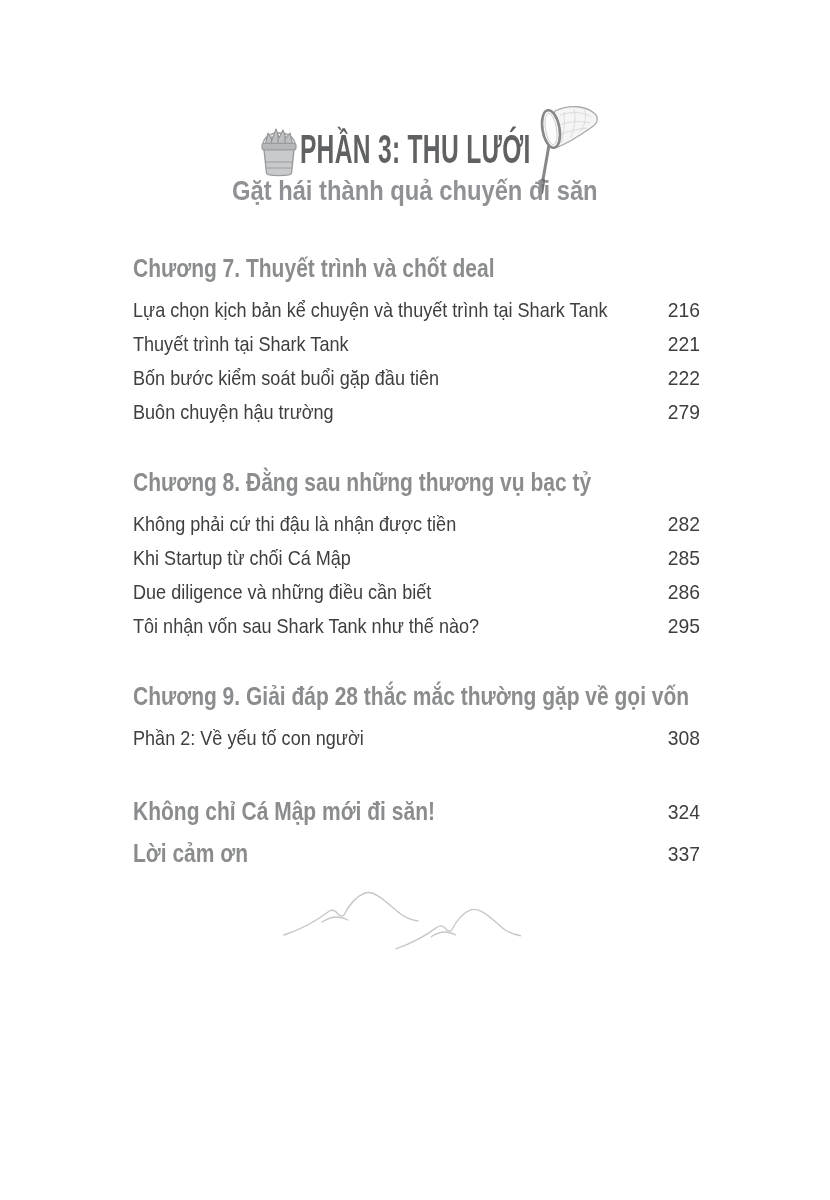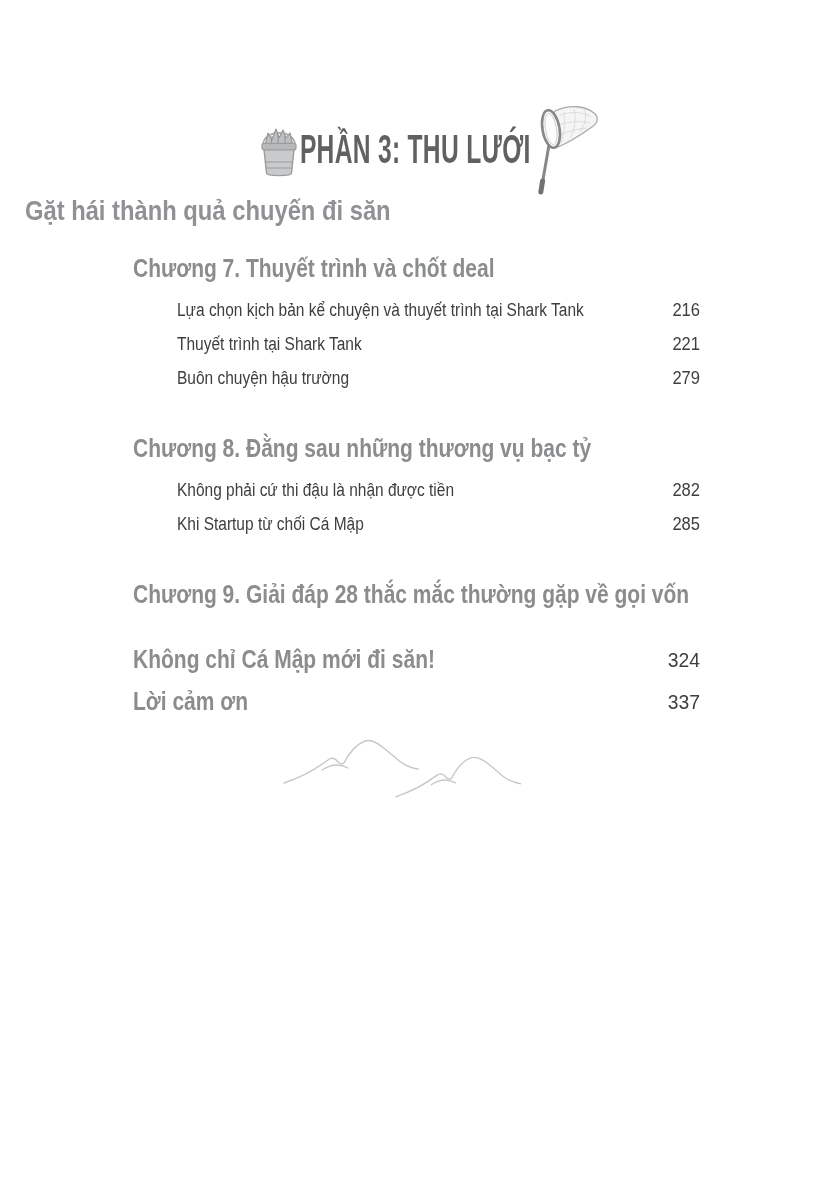--- a/index.html
+++ b/index.html
@@ -29,22 +29,21 @@
     font-size: 41px;
     font-weight: 700;
     color: var(--title-color, #606163);
     transform: scaleX(0.60);
     transform-origin: center top;
     white-space: nowrap;
     letter-spacing: 0.5px;
   }
   .part-subtitle-line {
     position: absolute; left: 0; top: 176px; width: 100%;
-    text-align: left;
-    margin-top: 20px;
+    text-align: center;
   }
   .part-subtitle {
     display: inline-block;
     font-size: 27px;
     font-weight: 700;
     color: var(--subtitle-color, #8f9194);
     transform: scaleX(0.88);
     transform-origin: center top;
     white-space: nowrap;
   }
@@ -65,41 +64,40 @@
     line-height: 32px;
     color: var(--heading-color, #8a8c8e);
     transform: scaleX(0.84);
     transform-origin: left top;
     white-space: nowrap;
     margin-bottom: 9px;
   }
   .toc-row {
     position: relative;
     line-height: 34px;
-    font-size: 18px;
+    font-size: 21px;
     color: var(--body-color, #3e3e40);
-    margin-left: 44px;
   }
   .toc-label {
     display: inline-block;
     transform: scaleX(0.86);
     transform-origin: left center;
     white-space: nowrap;
   }
   .toc-page {
     position: absolute;
     right: 0; top: 0;
     display: inline-block;
     transform: scaleX(0.92);
     transform-origin: right center;
     color: var(--page-num-color, #3e3e40);
   }
 
   
-  .standalone-group { margin-top: 20px; }
+  .standalone-group { margin-top: 36px; }
   .standalone-row {
     position: relative;
     line-height: 41px;
     font-size: 21px;
   }
   .standalone-label {
     display: inline-block;
     font-size: 25px;
     font-weight: 700;
     color: var(--heading-color, #8a8c8e);
@@ -161,39 +159,55 @@
       <span class="section-heading">Chương 7. Thuyết trình và chốt deal</span>
       <div class="toc-row">
         <span class="toc-label">Lựa chọn kịch bản kể chuyện và thuyết trình tại Shark Tank</span>
         <span class="toc-page">216</span>
       </div>
       <div class="toc-row">
         <span class="toc-label">Thuyết trình tại Shark Tank</span>
         <span class="toc-page">221</span>
       </div>
       <div class="toc-row">
+        <span class="toc-label">Bốn bước kiểm soát buổi gặp đầu tiên</span>
+        <span class="toc-page">222</span>
+      </div>
+      <div class="toc-row">
         <span class="toc-label">Buôn chuyện hậu trường</span>
         <span class="toc-page">279</span>
       </div>
     </div>
 
     <div class="toc-section">
       <span class="section-heading">Chương 8. Đằng sau những thương vụ bạc tỷ</span>
       <div class="toc-row">
         <span class="toc-label">Không phải cứ thi đậu là nhận được tiền</span>
         <span class="toc-page">282</span>
       </div>
       <div class="toc-row">
         <span class="toc-label">Khi Startup từ chối Cá Mập</span>
         <span class="toc-page">285</span>
       </div>
+      <div class="toc-row">
+        <span class="toc-label">Due diligence và những điều cần biết</span>
+        <span class="toc-page">286</span>
+      </div>
+      <div class="toc-row">
+        <span class="toc-label">Tôi nhận vốn sau Shark Tank như thế nào?</span>
+        <span class="toc-page">295</span>
+      </div>
     </div>
 
     <div class="toc-section">
       <span class="section-heading">Chương 9. Giải đáp 28 thắc mắc thường gặp về gọi vốn</span>
+      <div class="toc-row">
+        <span class="toc-label">Phần 2: Về yếu tố con người</span>
+        <span class="toc-page">308</span>
+      </div>
     </div>
 
     <div class="standalone-group">
       <div class="standalone-row">
         <span class="standalone-label">Không chỉ Cá Mập mới đi săn!</span>
         <span class="toc-page">324</span>
       </div>
       <div class="standalone-row">
         <span class="standalone-label">Lời cảm ơn</span>
         <span class="toc-page">337</span>

